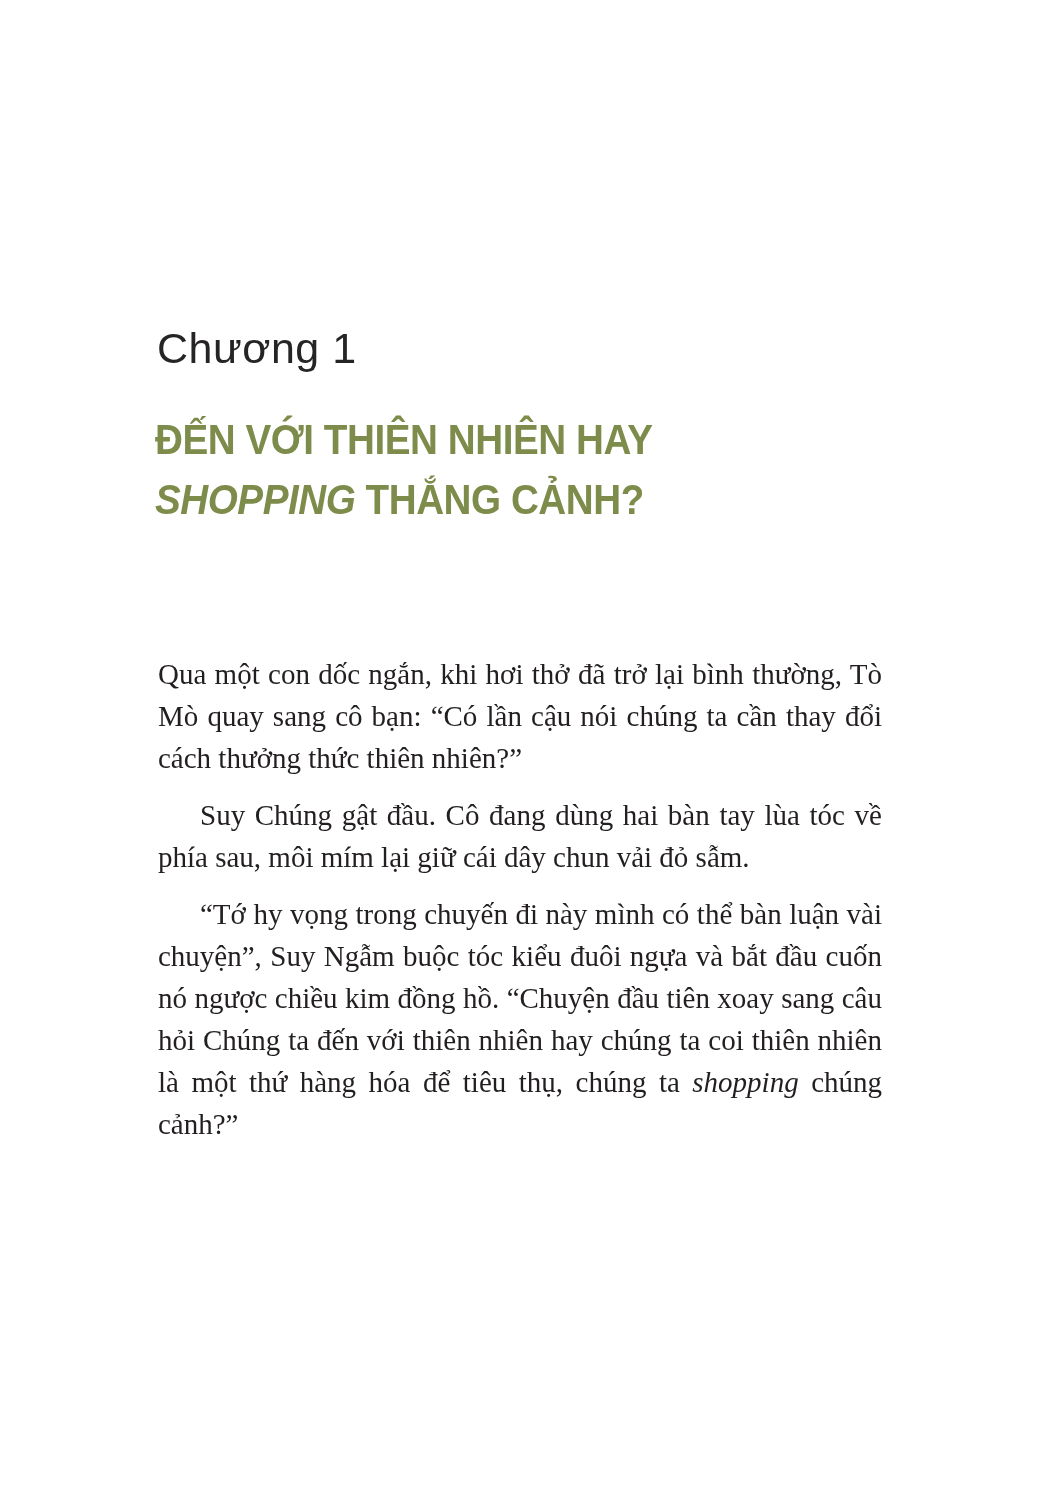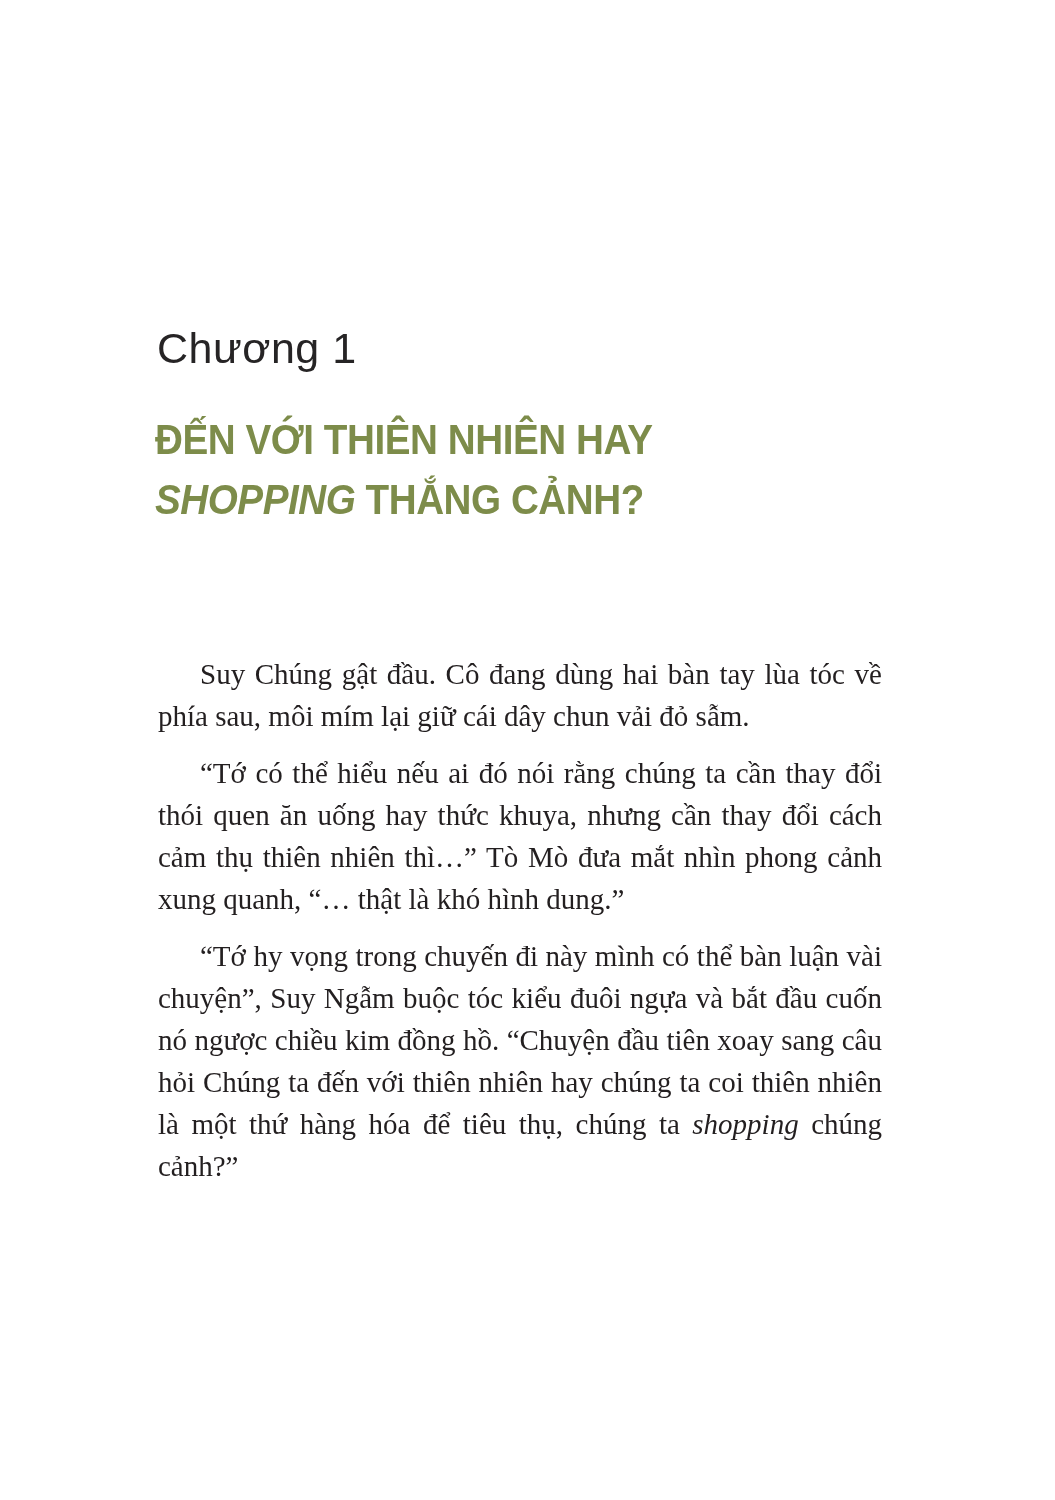--- a/index.html
+++ b/index.html
@@ -69,17 +69,17 @@
 
 <div class="page">
   <div class="chapter-kicker">Chương 1</div>
 
   <h1 class="chapter-title" style="color: rgb(125, 140, 74);">
       <div><span>ĐẾN VỚI THIÊN NHIÊN HAY</span></div>
       <div><span class="seg-italic">SHOPPING</span><span> THẮNG CẢNH?</span></div>
     </h1>
 
   <div class="body-text" style="color: rgb(35, 31, 32);">
+      <p class="para"><span>Qua một con dốc ngắn, khi hơi thở đã trở lại bình thường, Tò Mò quay sang cô bạn: “Có lần cậu nói chúng ta cần thay đổi cách thưởng thức thiên nhiên?”</span></p>
       <p class="para indented"><span>Suy Chúng gật đầu. Cô đang dùng hai bàn tay lùa tóc về phía sau, môi mím lại giữ cái dây chun vải đỏ sẫm.</span></p>
-      <p class="para indented"><span>“Tớ có thể hiểu nếu ai đó nói rằng chúng ta cần thay đổi thói quen ăn uống hay thức khuya, nhưng cần thay đổi cách cảm thụ thiên nhiên thì…” Tò Mò đưa mắt nhìn phong cảnh xung quanh, “… thật là khó hình dung.”</span></p>
       <p class="para indented"><span>“Tớ hy vọng trong chuyến đi này mình có thể bàn luận vài chuyện”, Suy Ngẫm buộc tóc kiểu đuôi ngựa và bắt đầu cuốn nó ngược chiều kim đồng hồ. “Chuyện đầu tiên xoay sang câu hỏi Chúng ta đến với thiên nhiên hay chúng ta coi thiên nhiên là một thứ hàng hóa để tiêu thụ, chúng ta </span><span class="seg-italic">shopping</span><span> chúng cảnh?”</span></p>
     </div>
 </div>
 
 </body></html>

